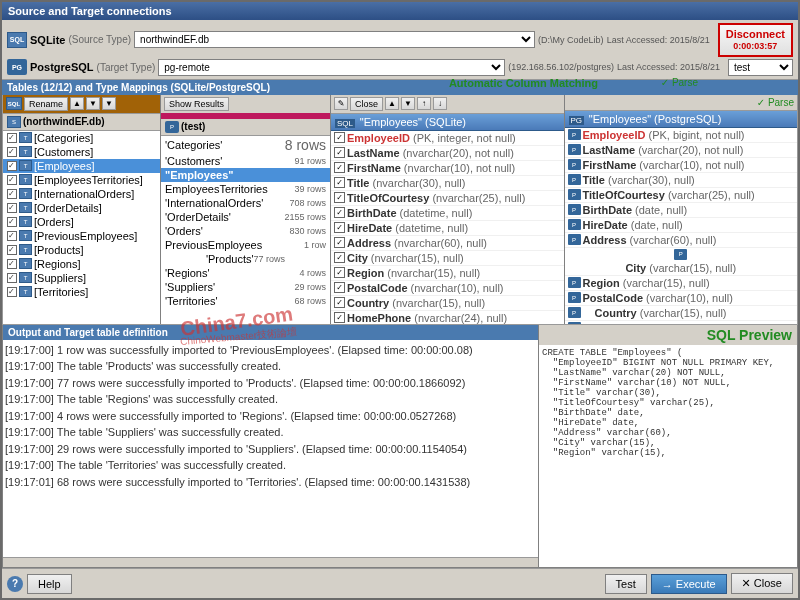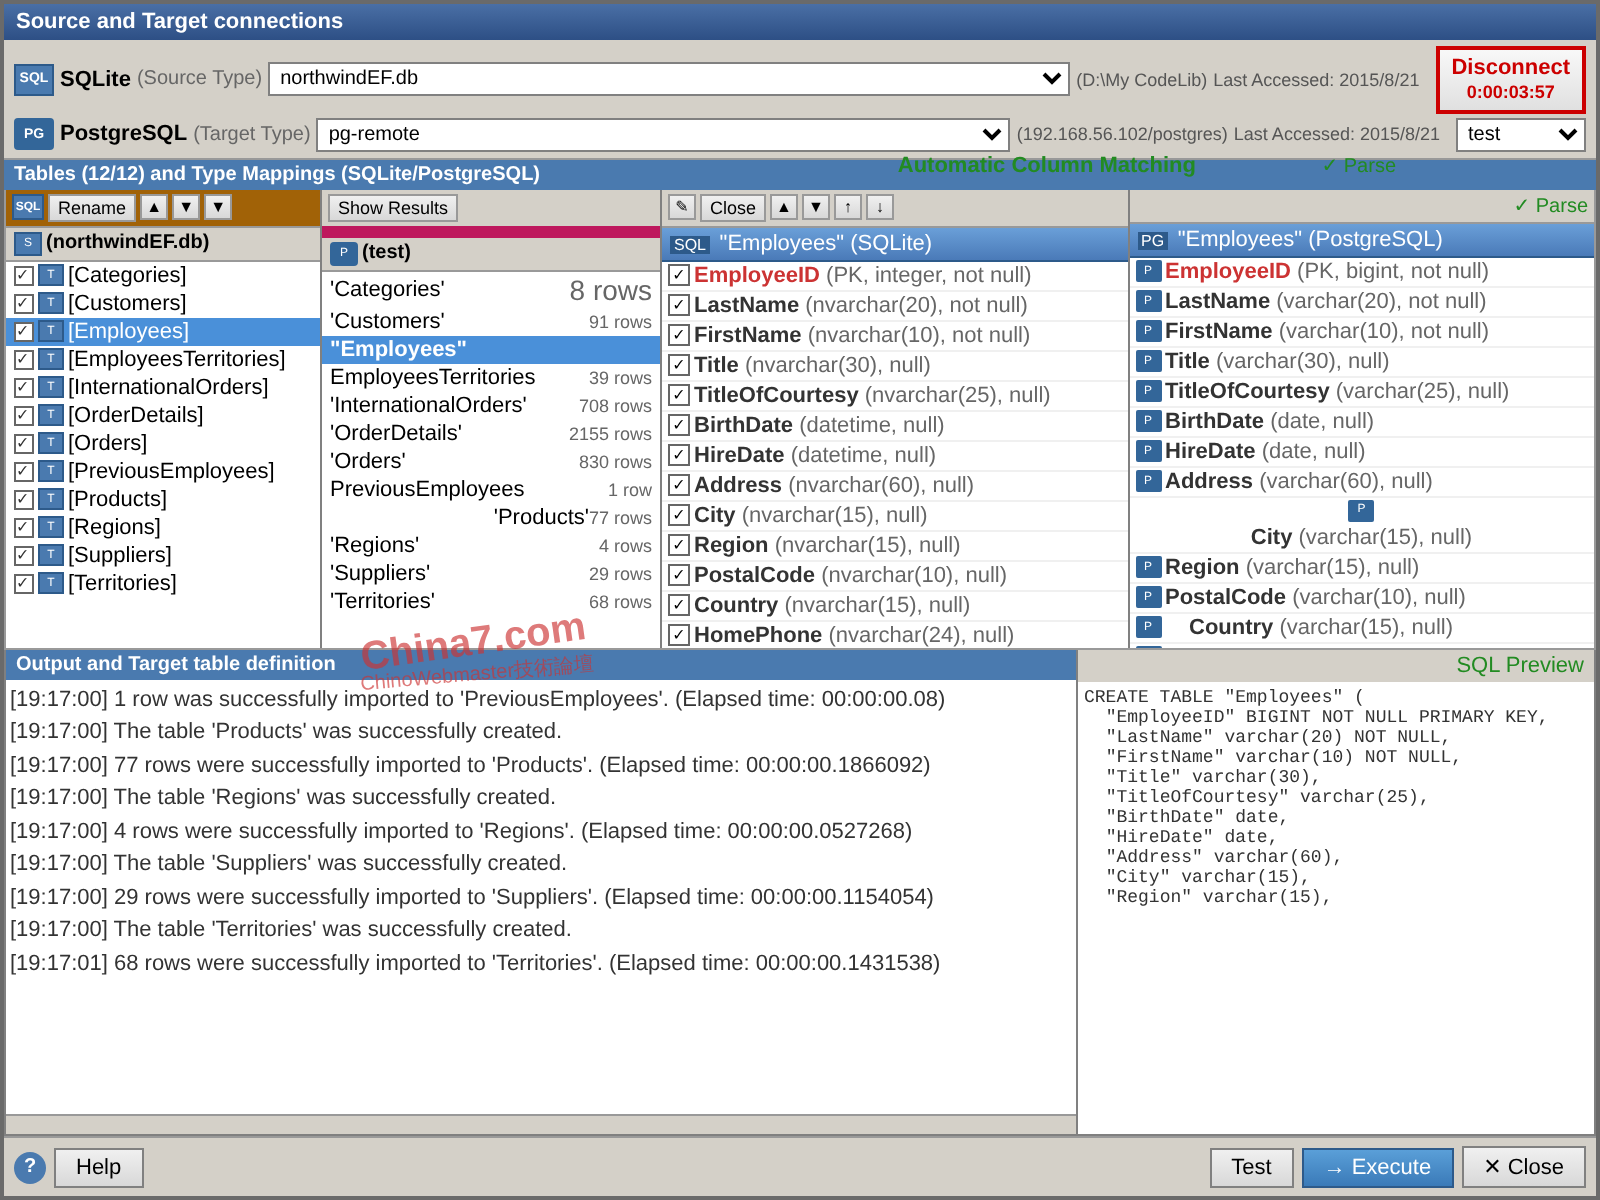--- a/index.html
+++ b/index.html
@@ -187,21 +187,21 @@
             <span style="color: rgb(102, 102, 102); font-size: 9px;">2155 rows</span>
           </div>
           <div style="display: flex; align-items: center; justify-content: space-between; padding: 1px 4px; cursor: pointer; font-size: 10px;">
             <span>'Orders'</span>
             <span style="color: rgb(102, 102, 102); font-size: 9px;">830 rows</span>
           </div>
           <div style="display: flex; align-items: center; justify-content: space-between; padding: 1px 4px; cursor: pointer; font-size: 10px;">
             <span>PreviousEmployees</span>
             <span style="color: rgb(102, 102, 102); font-size: 9px;">1 row</span>
           </div>
-          <div style="display: flex; align-items: center; justify-content: flex-end; padding: 1px 4px; cursor: pointer; font-size: 10px;">
+          <div style="display: flex; align-items: center; justify-content: center; padding: 1px 4px; cursor: pointer; font-size: 10px;">
             <span>'Products'</span>
             <span style="color: rgb(102, 102, 102); font-size: 9px;">77 rows</span>
           </div>
           <div style="display: flex; align-items: center; justify-content: space-between; padding: 1px 4px; cursor: pointer; font-size: 10px;">
             <span>'Regions'</span>
             <span style="color: rgb(102, 102, 102); font-size: 9px;">4 rows</span>
           </div>
           <div style="display: flex; align-items: center; justify-content: space-between; padding: 1px 4px; cursor: pointer; font-size: 10px;">
             <span>'Suppliers'</span>
             <span style="color: rgb(102, 102, 102); font-size: 9px;">29 rows</span>
@@ -360,21 +360,21 @@
           <div style="line-height: 1.5; color: rgb(51, 51, 51);">[19:17:00] 4 rows were successfully imported to 'Regions'. (Elapsed time: 00:00:00.0527268)</div>
           <div style="line-height: 1.5; color: rgb(51, 51, 51);">[19:17:00] The table 'Suppliers' was successfully created.</div>
           <div style="line-height: 1.5; color: rgb(51, 51, 51);">[19:17:00] 29 rows were successfully imported to 'Suppliers'. (Elapsed time: 00:00:00.1154054)</div>
           <div style="line-height: 1.5; color: rgb(51, 51, 51);">[19:17:00] The table 'Territories' was successfully created.</div>
           <div style="line-height: 1.5; color: rgb(51, 51, 51);">[19:17:01] 68 rows were successfully imported to 'Territories'. (Elapsed time: 00:00:00.1431538)</div>
         </div>
       <div style="height:10px;background:#d4d0c8;border-top:1px solid #999;"></div>
     </div>
 
     <div style="width:260px;display:flex;flex-direction:column;border:1px solid #808080;border-top:none;">
-      <div style="text-align:right;padding:2px 5px;color:#228B22;font-weight:normal;font-size:11px;">SQL Preview</div>
+      <div style="text-align:right;padding:2px 5px;color:#228B22;font-weight:bold;font-size:14px;">SQL Preview</div>
       <div style="flex:1;background:white;overflow-y:auto;padding:3px;font-family:'Courier New',monospace;font-size:9px;color:#333;white-space:pre-wrap;" id="sqlContent">CREATE TABLE "Employees" (
   "EmployeeID" BIGINT NOT NULL PRIMARY KEY,
   "LastName" varchar(20) NOT NULL,
   "FirstName" varchar(10) NOT NULL,
   "Title" varchar(30),
   "TitleOfCourtesy" varchar(25),
   "BirthDate" date,
   "HireDate" date,
   "Address" varchar(60),
   "City" varchar(15),

